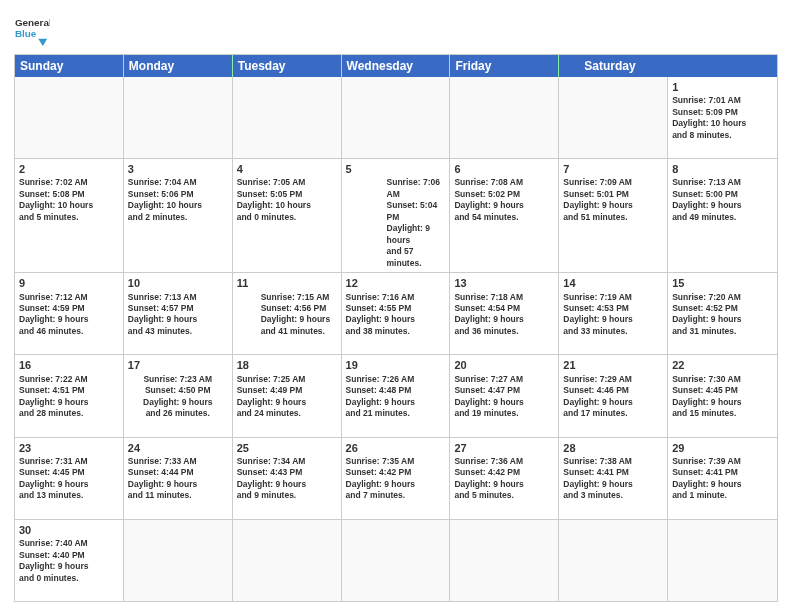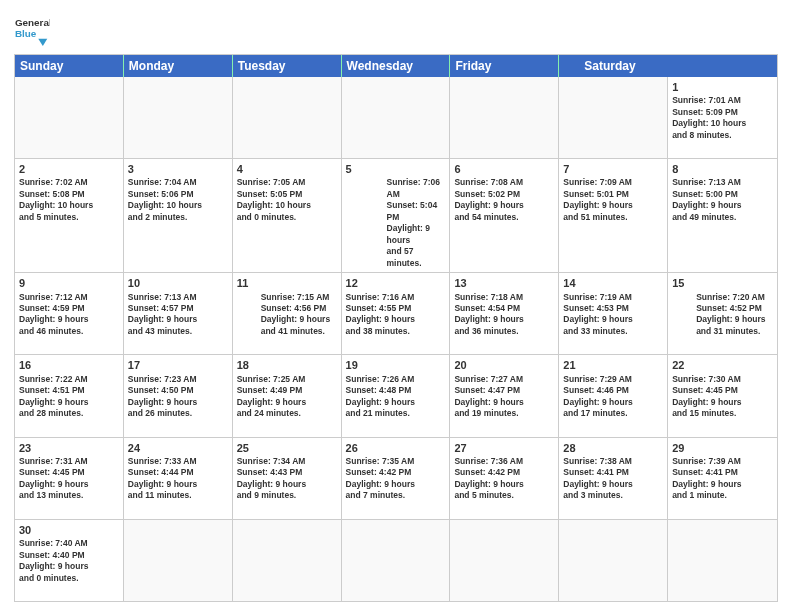--- a/index.html
+++ b/index.html
@@ -235,37 +235,37 @@
           </div>
           <div class="cal-cell">
             <span class="day-number">14</span>
             <div class="day-info" style="white-space: pre-line;">Sunrise: 7:19 AM
 Sunset: 4:53 PM
 Daylight: 9 hours
 and 33 minutes.</div>
           </div>
           <div class="cal-cell">
             <span class="day-number">15</span>
-            <div class="day-info" style="white-space: pre-line; margin-left: 24px;">Sunrise: 7:20 AM
+            <div class="day-info" style="white-space: pre-line;">Sunrise: 7:20 AM
 Sunset: 4:52 PM
 Daylight: 9 hours
 and 31 minutes.</div>
           </div>
         </div>
         <div class="cal-row">
           <div class="cal-cell">
             <span class="day-number">16</span>
             <div class="day-info" style="white-space: pre-line;">Sunrise: 7:22 AM
 Sunset: 4:51 PM
 Daylight: 9 hours
 and 28 minutes.</div>
           </div>
           <div class="cal-cell">
             <span class="day-number">17</span>
-            <div class="day-info" style="white-space: pre-line;">Sunrise: 7:23 AM
+            <div class="day-info" style="white-space: pre-line; text-align: center;">Sunrise: 7:23 AM
 Sunset: 4:50 PM
 Daylight: 9 hours
 and 26 minutes.</div>
           </div>
           <div class="cal-cell">
             <span class="day-number">18</span>
             <div class="day-info" style="white-space: pre-line;">Sunrise: 7:25 AM
 Sunset: 4:49 PM
 Daylight: 9 hours
 and 24 minutes.</div>

